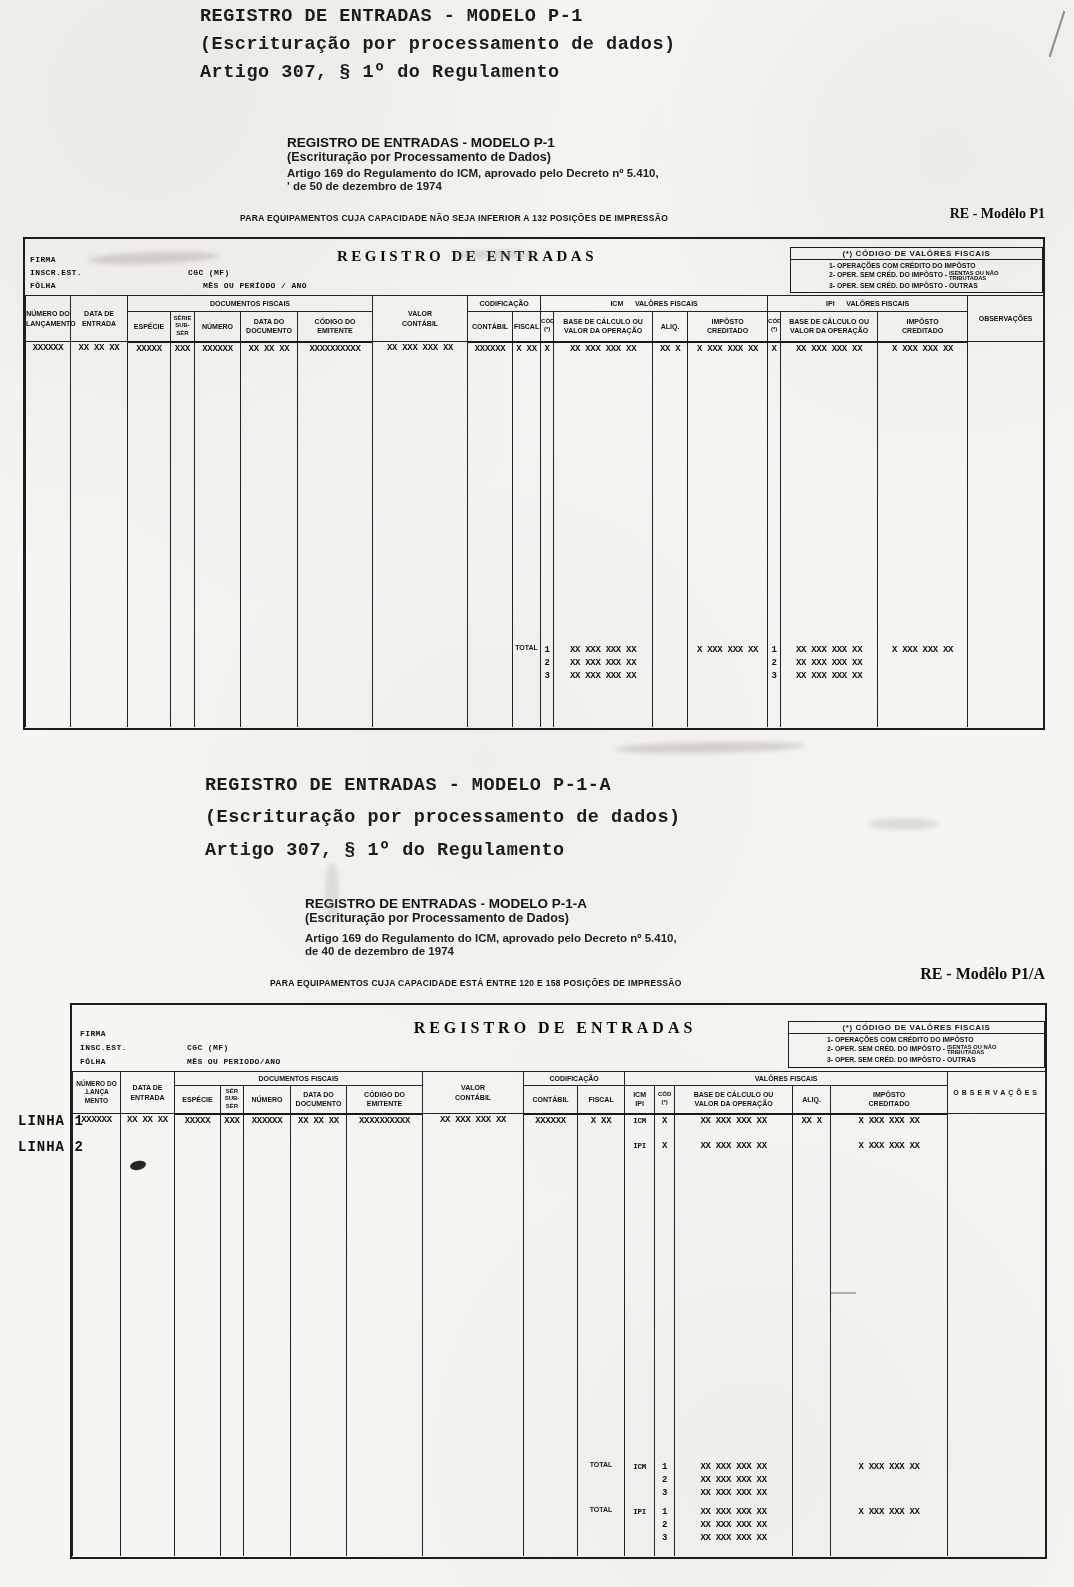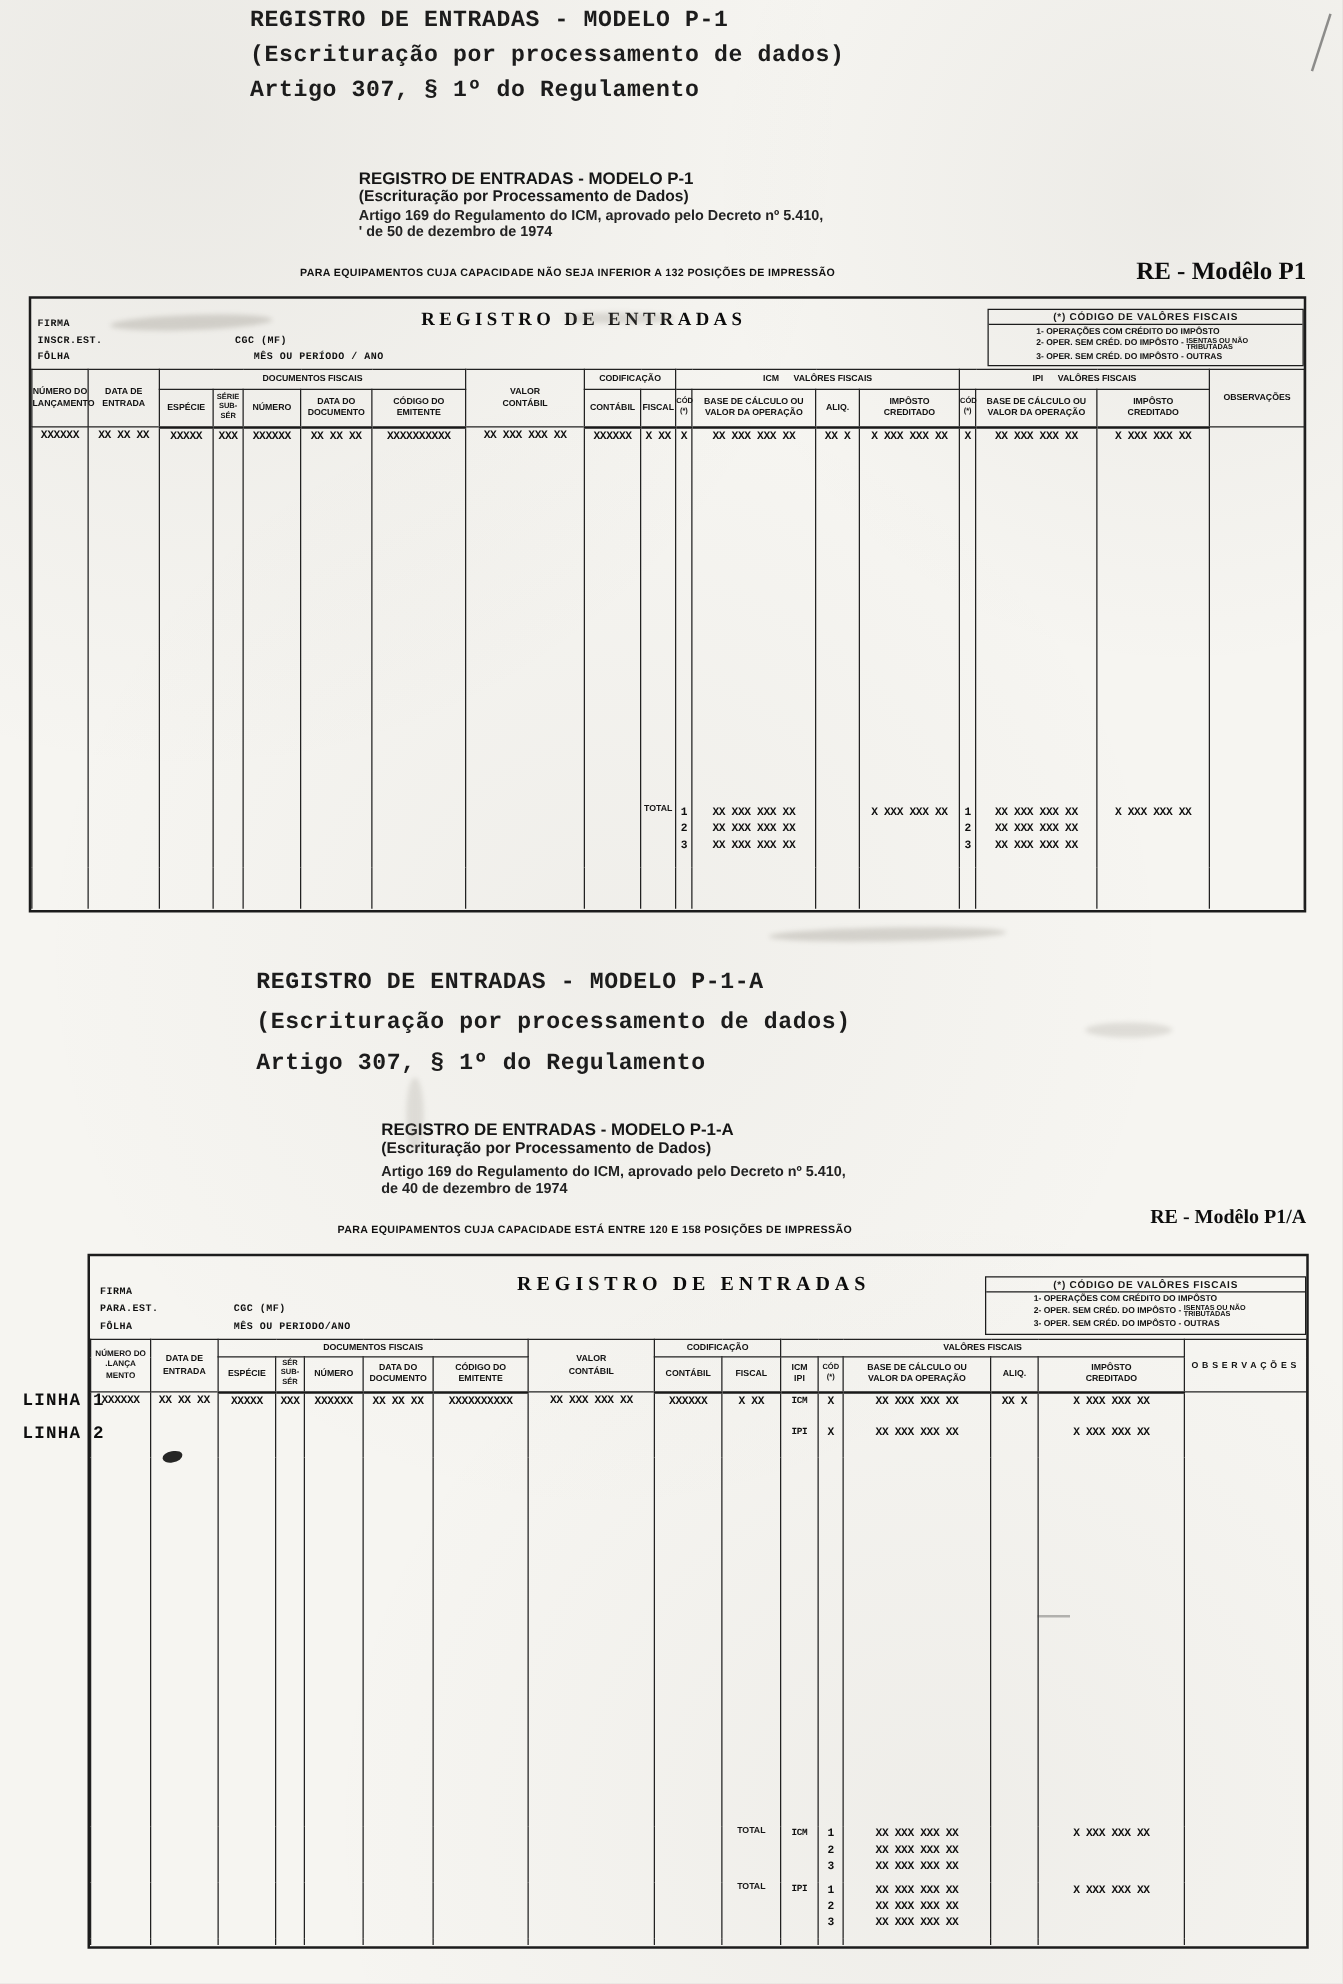--- a/index.html
+++ b/index.html
@@ -17,21 +17,21 @@
   .pre { white-space:pre; }
 
   .typed {
     font-family:"Liberation Mono","DejaVu Sans Mono",monospace;
     font-weight:700; font-size:18.5px; letter-spacing:.5px; color:#1c1c1c;
   }
   .printed-t { font-family:"Liberation Sans",sans-serif; font-weight:700; font-size:13.5px; color:#151515; }
   .printed-s { font-family:"Liberation Sans",sans-serif; font-weight:700; font-size:12.5px; color:#1a1a1a; }
   .printed-a { font-family:"Liberation Sans",sans-serif; font-weight:700; font-size:11.5px; color:#232323; }
   .note  { font-family:"Liberation Sans",sans-serif; font-weight:700; font-size:8.5px; letter-spacing:.3px; color:#111; }
-  .model { font-family:"Liberation Serif",serif; font-weight:700; font-size:20px; color:#0d0d0d; }
+  .model { font-family:"Liberation Serif",serif; font-weight:700; font-size:14px; color:#0d0d0d; }
   .model2 { font-size:16px; }
 
   .tbl { position:absolute; border:2px solid #1c1c1c; box-sizing:border-box; background:transparent; }
   .info { position:relative; }
   .lab { position:absolute; font-family:"Liberation Mono",monospace; font-weight:700; font-size:8px; letter-spacing:.4px; color:#111; }
   .tbl-title { position:absolute; font-family:"Liberation Serif",serif; font-weight:700; color:#0c0c0c; text-align:center; }
   .t1t { font-size:15px; letter-spacing:3.5px; }
   .t2t { font-size:16px; letter-spacing:4px; }
 
   .codebox { position:absolute; border:1px solid #1c1c1c; box-sizing:border-box; }
@@ -262,21 +262,21 @@
 
   <div class="abs note ctr" style="left:270px;top:978px;width:490px;">PARA EQUIPAMENTOS CUJA CAPACIDADE ESTÁ ENTRE 120 E 158 POSIÇÕES DE IMPRESSÃO</div>
   <div class="abs model model2" style="left:880px;top:965px;width:165px;text-align:right;">RE - Modêlo P1/A</div>
 
   <div class="linha" style="left:18px;top:1113px;">LINHA 1</div>
   <div class="linha" style="left:18px;top:1139px;">LINHA 2</div>
 
   <div class="tbl" style="left:70px;top:1003px;width:977px;height:556px;">
     <div class="info" style="height:66px;">
       <div class="lab" style="left:8px;top:24px;">FIRMA</div>
-      <div class="lab" style="left:8px;top:38px;">PARA.EST.</div>
+      <div class="lab" style="left:8px;top:38px;">INSC.EST.</div>
       <div class="lab" style="left:8px;top:52px;">FÔLHA</div>
       <div class="lab" style="left:115px;top:38px;">CGC (MF)</div>
       <div class="lab" style="left:115px;top:52px;">MÊS OU PERIODO/ANO</div>
       <div class="tbl-title t2t" style="left:283px;top:14px;width:400px;">REGISTRO DE ENTRADAS</div>
       <div class="codebox" style="right:0;top:16px;width:257px;height:47px;">
         <div class="cb-title">(*) CÓDIGO DE VALÔRES FISCAIS</div>
         <div class="cb-items">
           <div class="cb-line">1- OPERAÇÕES COM CRÉDITO DO IMPÔSTO</div>
           <div class="cb-line"><span>2- OPER. SEM CRÉD. DO IMPÔSTO - </span><span class="cb-stack">ISENTAS OU NÃO
 TRIBUTADAS</span></div>

